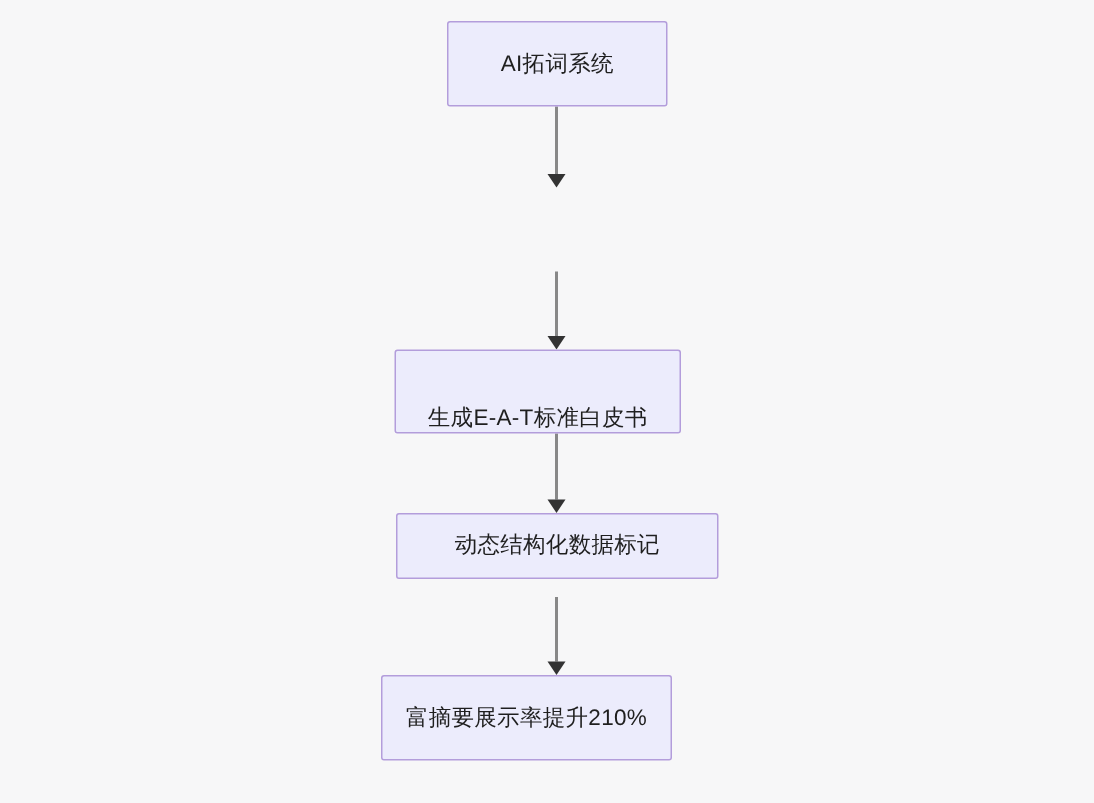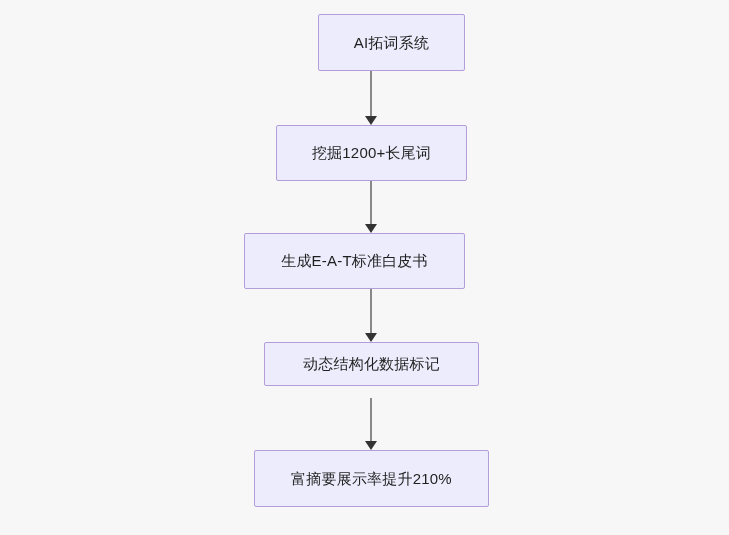--- a/index.html
+++ b/index.html
@@ -76,33 +76,30 @@
   <div class="connector" style="left:365px; top:289px; height:53px;">
     <span class="connector-line" style="height:44px;"></span>
     <span class="connector-head" style="top:44px;"></span>
   </div>
 
   <div class="connector" style="left:365px; top:398px; height:52px;">
     <span class="connector-line" style="height:43px;"></span>
     <span class="connector-head" style="top:43px;"></span>
   </div>
 
-  <div class="node" style="left:298px; top:14px; width:147px; height:57px;margin-left:20px;">
+  <div class="node" style="left:298px; top:14px; width:147px; height:57px;">
     <span class="node-label">AI拓词系统</span>
   </div>
 
-  <div class="node" style="left:276px; top:125px; width:191px; height:56px;">
-    <span class="node-label">挖掘1200+长尾词</span>
-  </div>
 
-  <div class="node" style="left:244px; top:233px; width:221px; height:56px;">
+  <div class="node" style="left:263px; top:233px; width:191px; height:56px;align-items:flex-end;">
     <span class="node-label">生成E-A-T标准白皮书</span>
   </div>
 
   <div class="node" style="left:264px; top:342px; width:215px; height:44px;">
     <span class="node-label">动态结构化数据标记</span>
   </div>
 
-  <div class="node" style="left:254px; top:450px; width:235px; height:57px;">
+  <div class="node" style="left:254px; top:450px; width:194px; height:57px;">
     <span class="node-label">富摘要展示率提升210%</span>
   </div>
 
 </div>
 
 </body></html>

